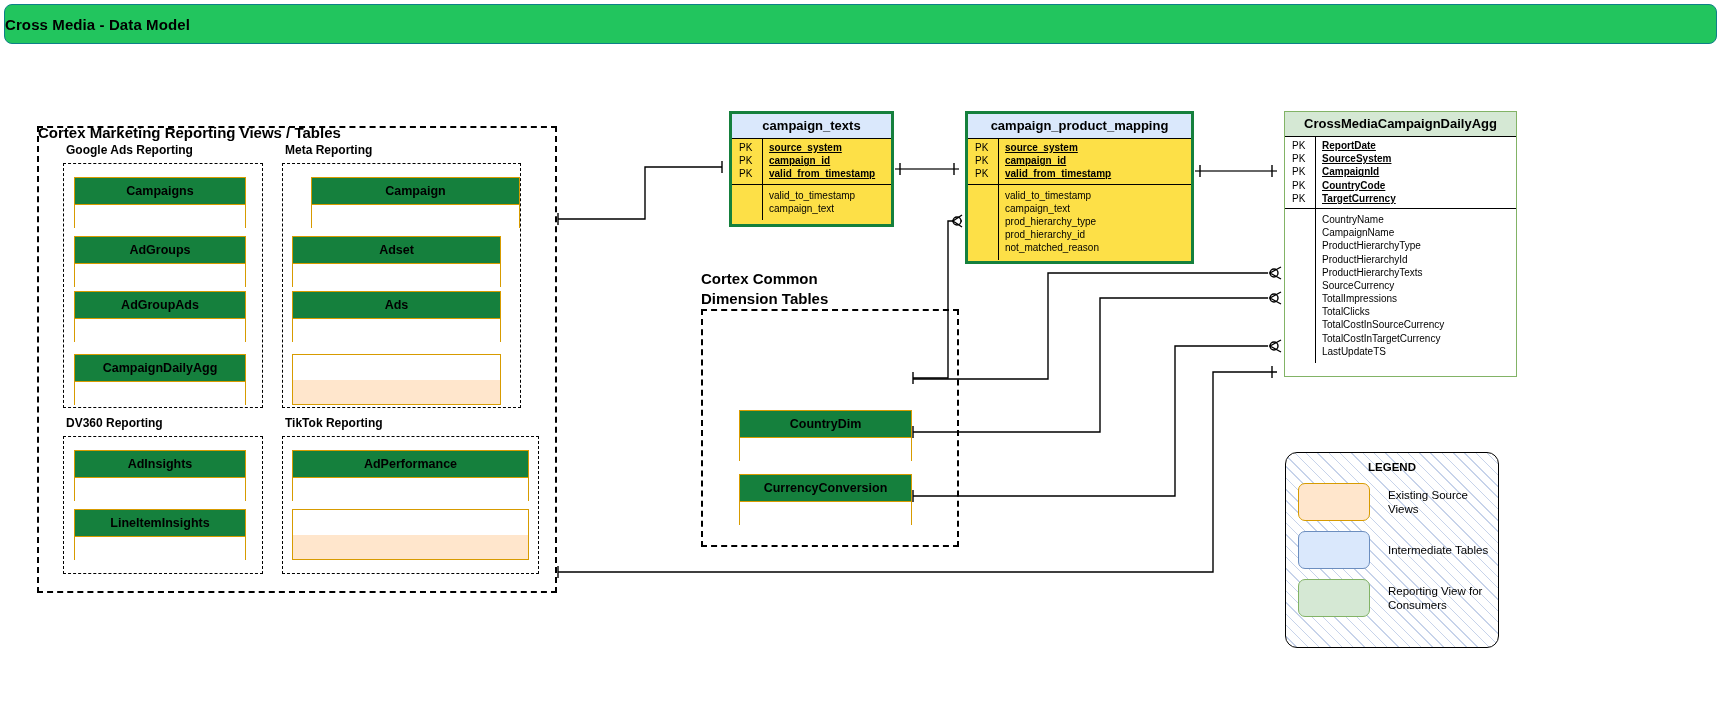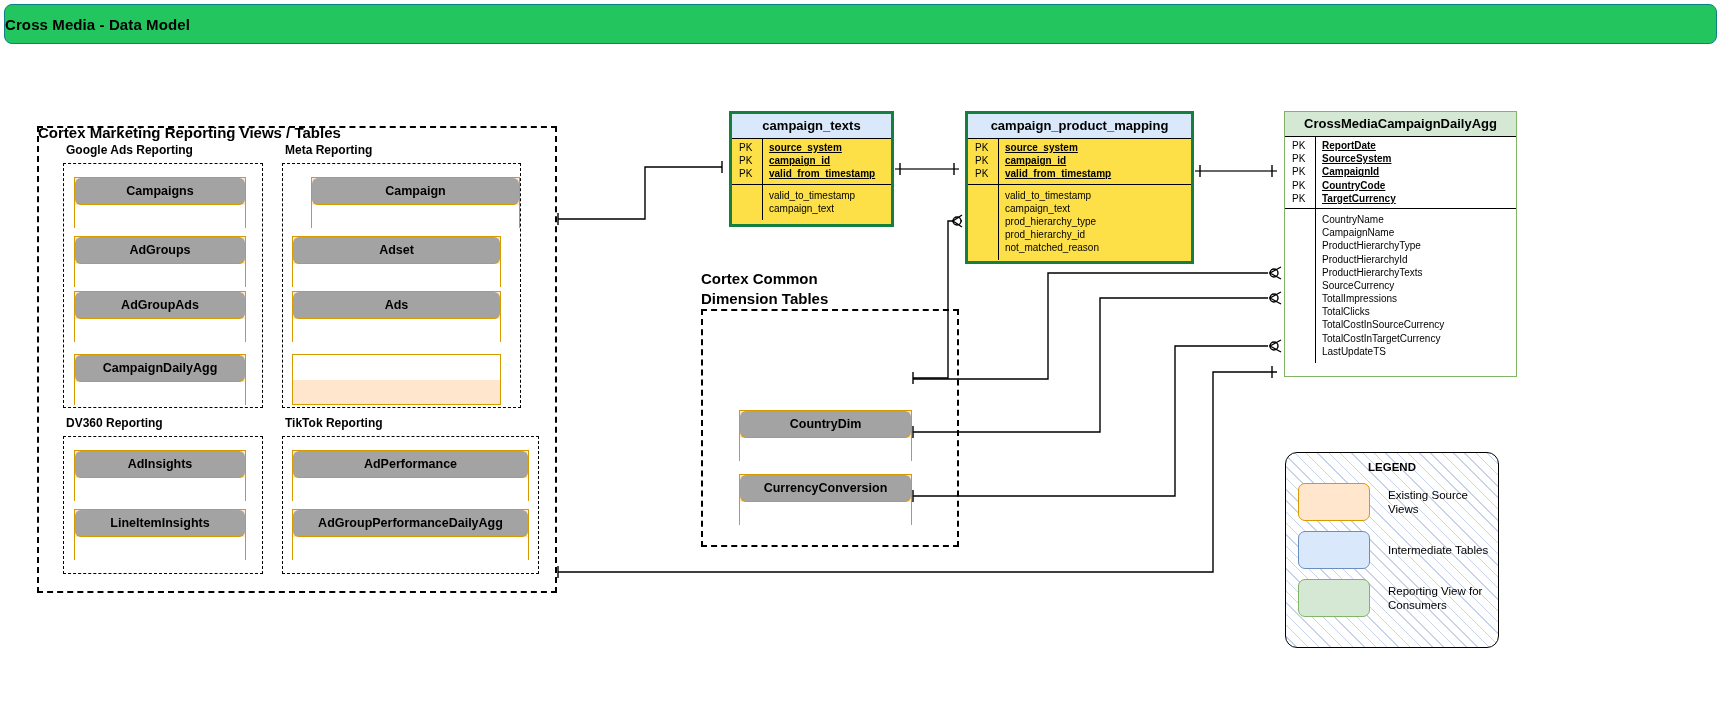--- a/index.html
+++ b/index.html
@@ -57,23 +57,22 @@
   
   .ent-orange {
     border: 1px solid #d79b00;
     background: #ffe6cc;
   }
   .ent-orange .ent-head {
     height: 26px;
     display: flex; align-items: center; justify-content: center;
     font-weight: bold; font-size: 12.5px;
     border-bottom: 1px solid #d79b00;
-    background: #a3a3a3;
+    background: #15803d;
     white-space: nowrap;
-    border-radius: 6px;
   }
   .ent-orange .ent-body {
     background: #ffffff;
     height: 25px;
   }
 
   
   .er-blue {
     border: 3px solid #15803d;
     background: #fde047;
@@ -243,21 +242,20 @@
   </div>
 
   <div class="abs group-title" style="left:285px; top:416px;">TikTok Reporting</div>
   <div class="abs dashed-box-thin" style="left:282px; top:436px; width:257px; height:138px;"></div>
 
   <div class="abs ent-orange" style="left:292px; top:450px; width:237px; height:51px;">
     <div class="ent-head">AdPerformance</div>
     <div class="ent-body"></div>
   </div>
   <div class="abs ent-orange" style="left:292px; top:509px; width:237px; height:51px;">
-    <div class="ent-head">AdGroupPerformanceDailyAgg</div>
     <div class="ent-body"></div>
   </div>
 
   <div class="abs section-title" style="left:701px; top:269px; line-height:20px;">Cortex Common
 Dimension Tables</div>
   <div class="abs dashed-box" style="left:701px; top:309px; width:258px; height:238px;"></div>
 
   <div class="abs ent-orange" style="left:739px; top:410px; width:173px; height:51px;">
     <div class="ent-head">CountryDim</div>
     <div class="ent-body"></div>

